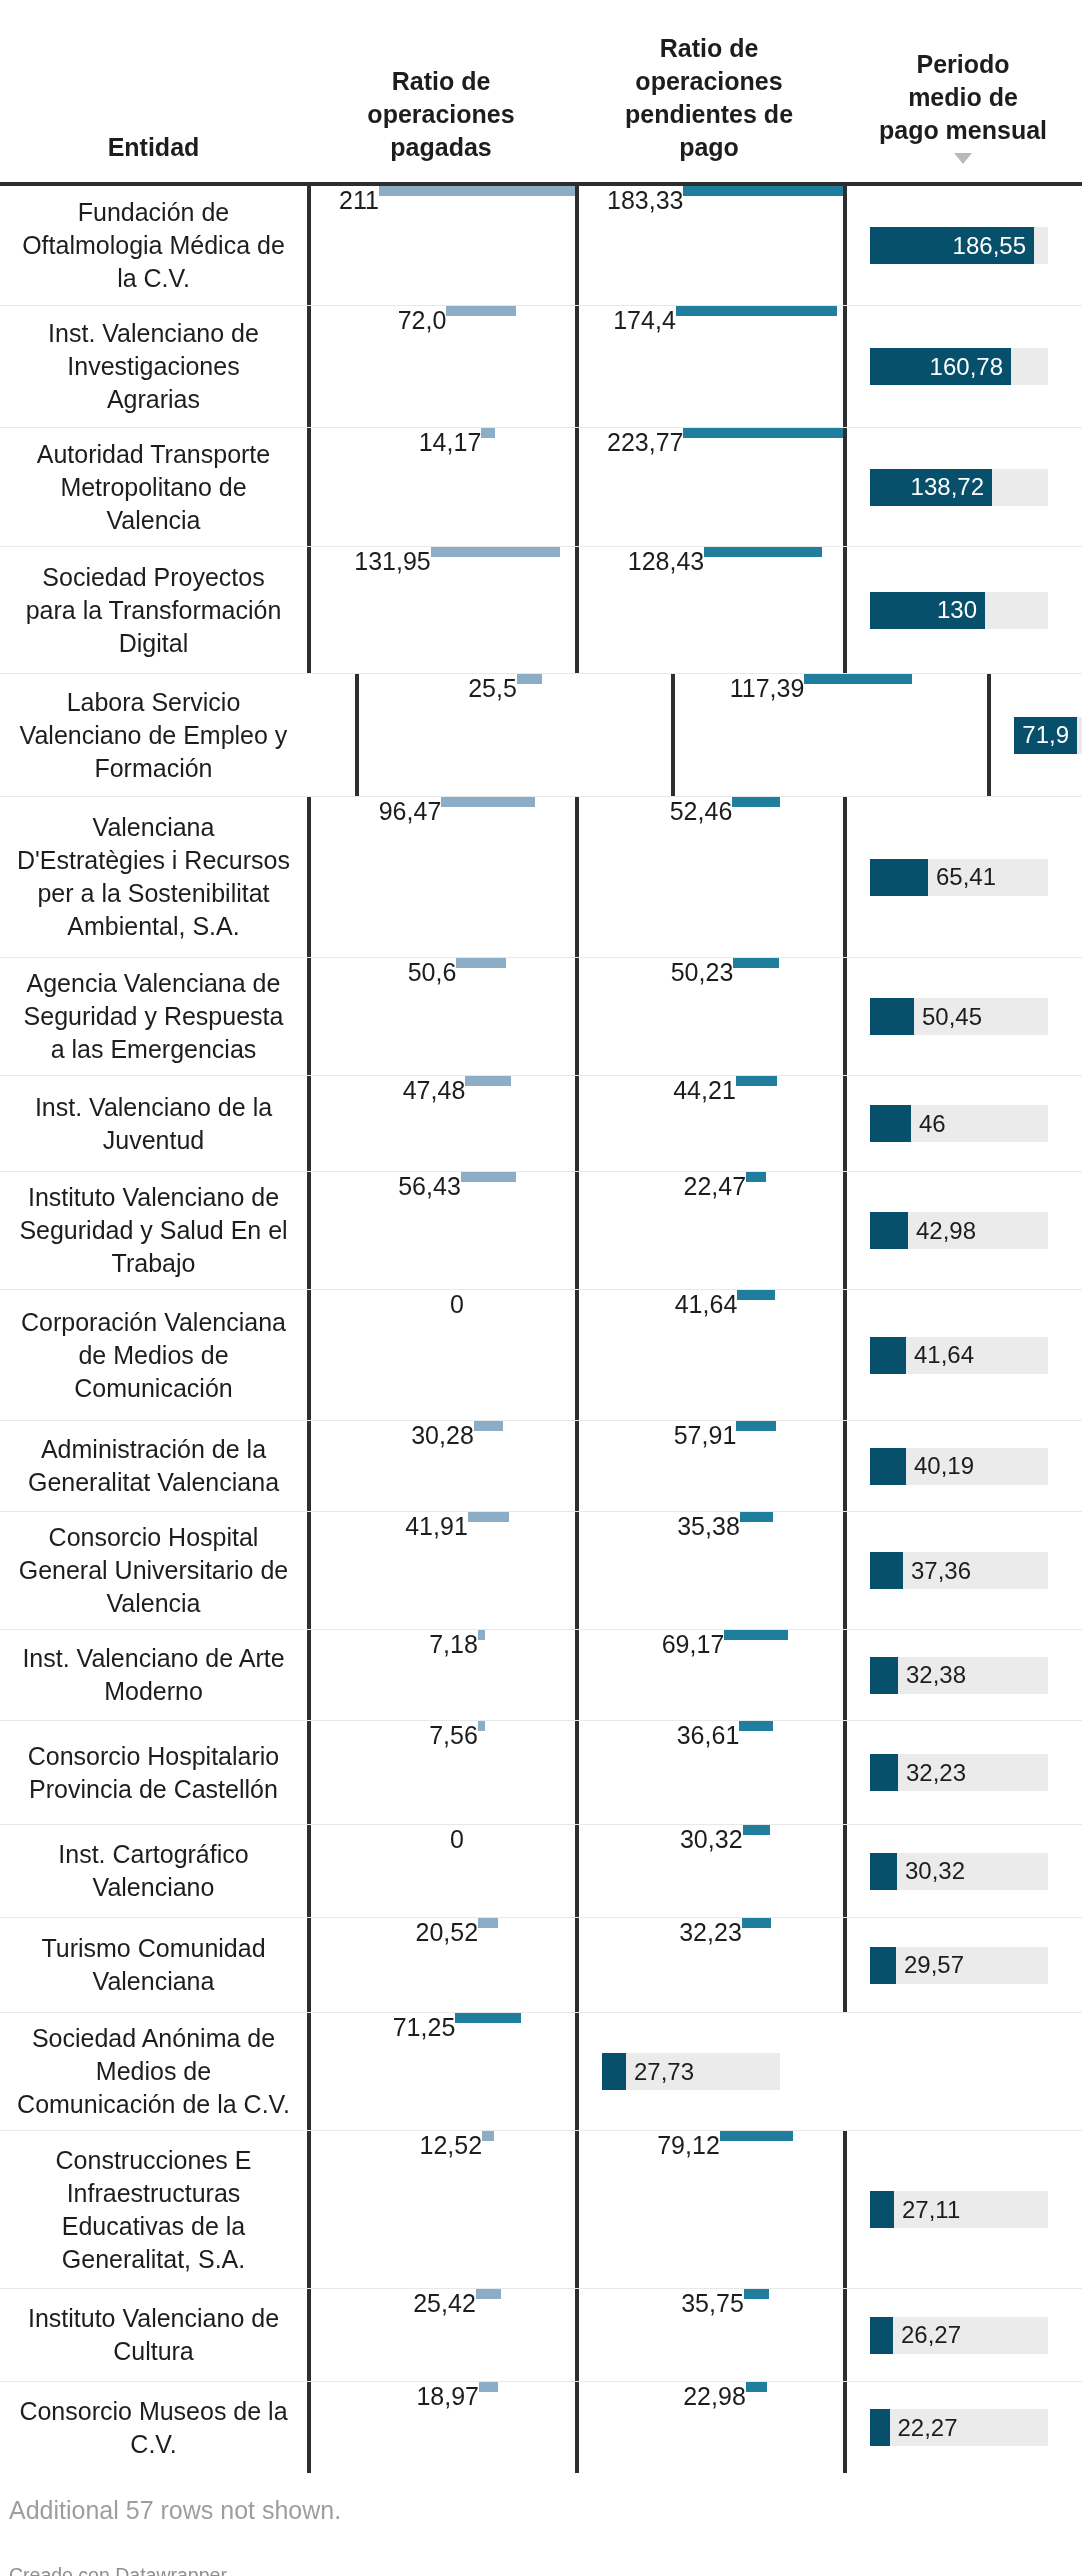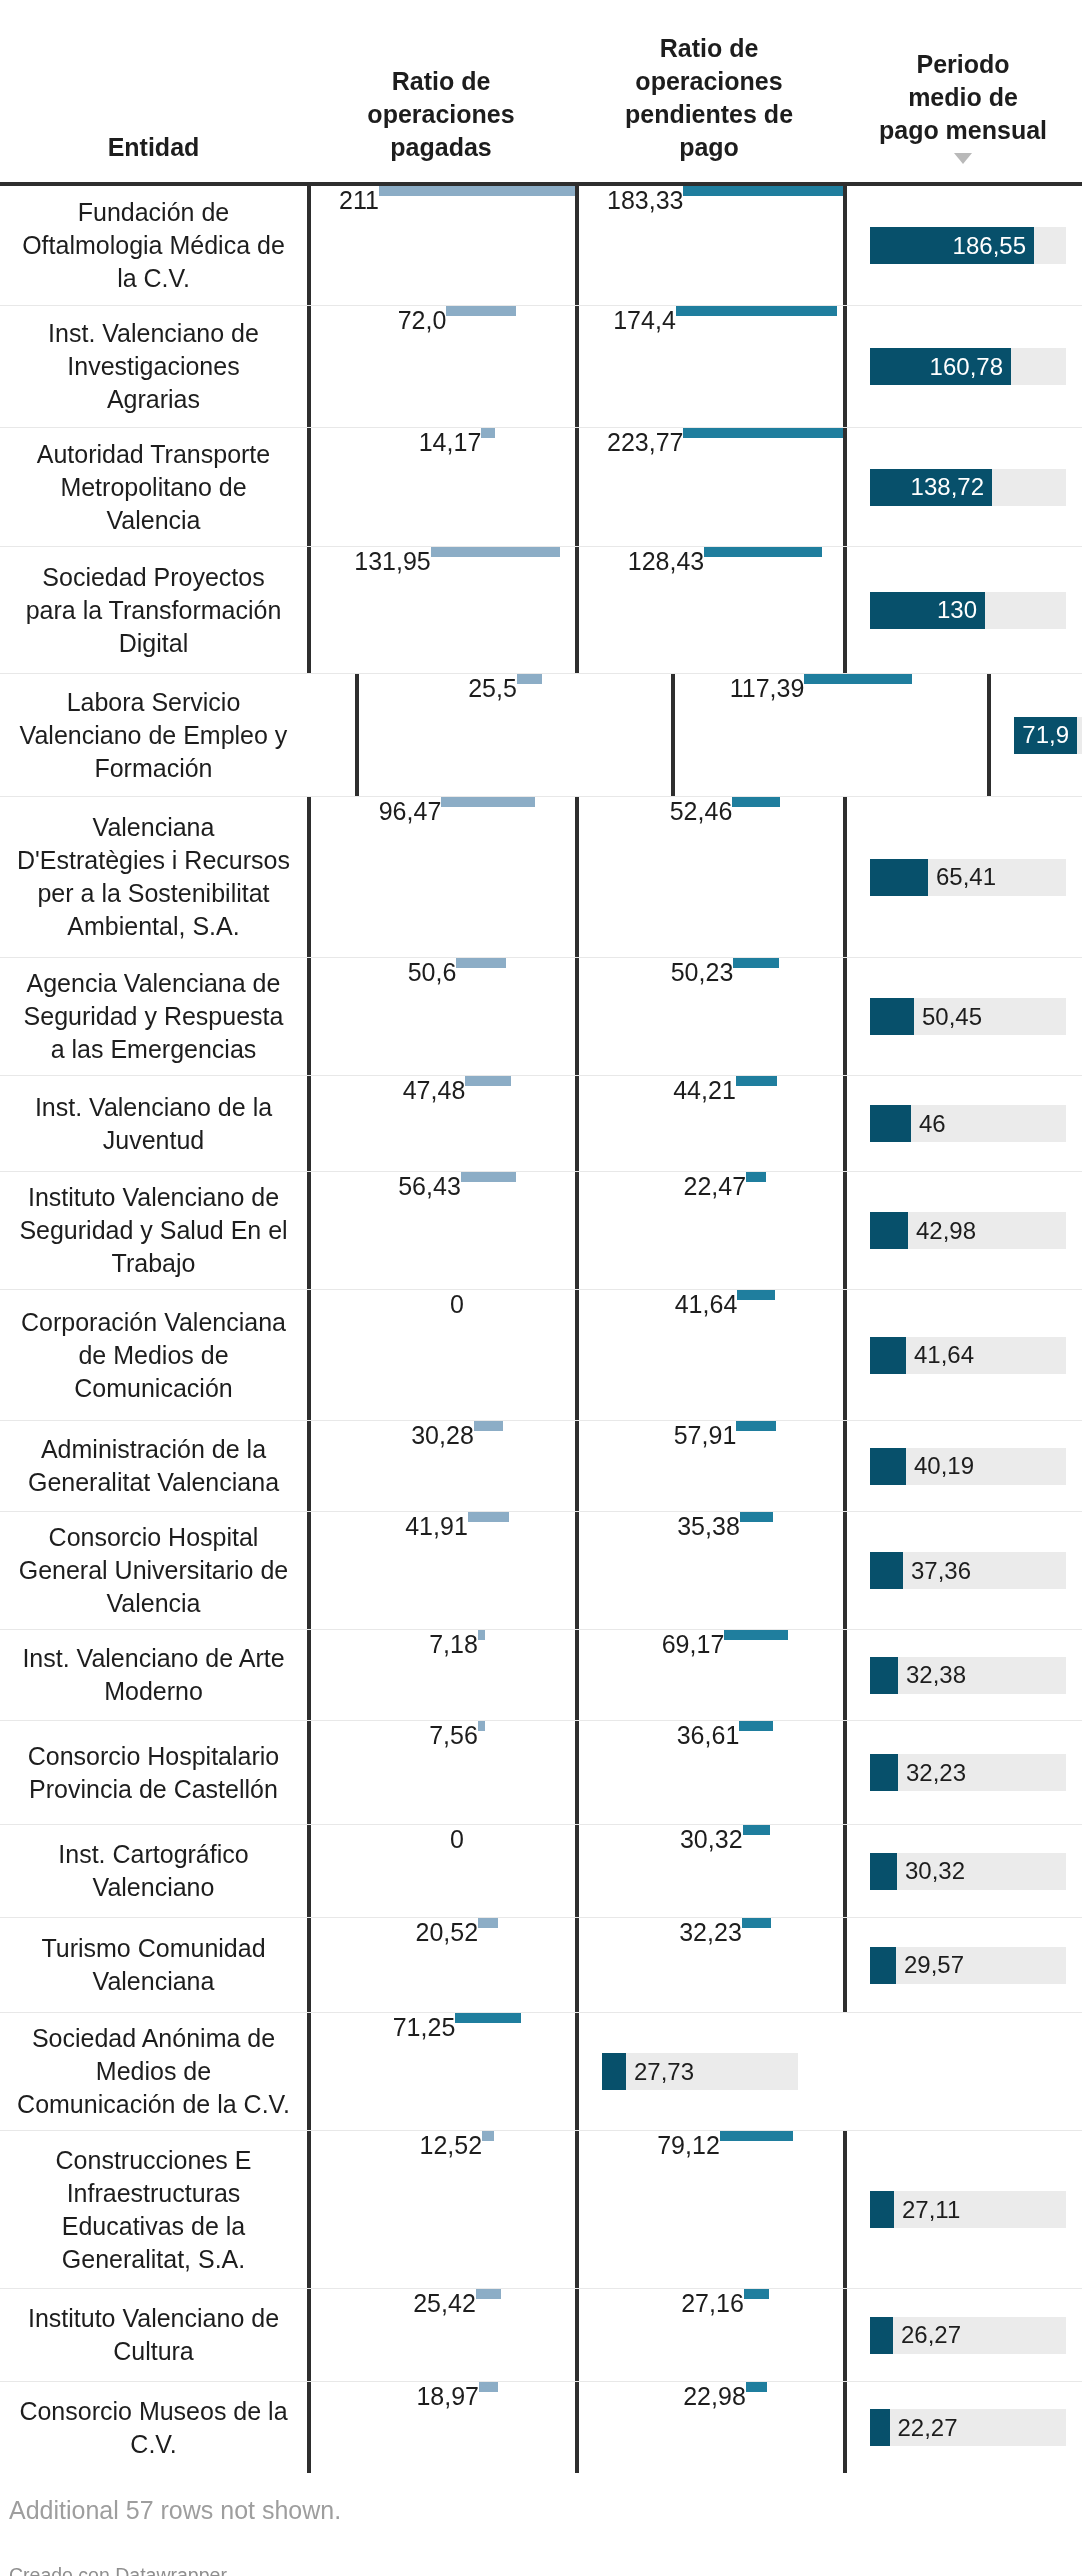--- a/index.html
+++ b/index.html
@@ -68,21 +68,21 @@
   .minibar { height: 9.8px; }
   .minibar.paid { background: #8cadc6; }
   .minibar.pending { background: #1f7e9e; }
 
   .cell.period {
     border-left: 4.4px solid #2e2e2e;
     align-items: center;
     padding-left: 23px;
   }
   .track {
-    width: 196px; height: 37px;
+    width: 178px; height: 37px;
     background: #ebebeb;
     display: flex;
     align-items: center;
   }
   .pbar {
     height: 37px;
     background: #07506b;
     display: flex;
     align-items: center;
     justify-content: flex-end;
@@ -523,21 +523,21 @@
     </div>
 
     <div class="row" style="min-height: 93px;">
       <div class="cell entity">Instituto Valenciano de
 Cultura</div>
       <div class="cell num">
         <div class="value">25,42</div>
         <div class="minibar paid" style="width: 25px;"></div>
       </div>
       <div class="cell num">
-        <div class="value">27,16</div>
+        <div class="value">35,75</div>
         <div class="minibar pending" style="width: 25px;"></div>
       </div>
       <div class="cell period">
         <div class="track">
           <div class="pbar" style="width: 23px;">
             <span class="in-label"></span>
           </div>
           <span class="out-label">26,27</span>
         </div>
       </div>

